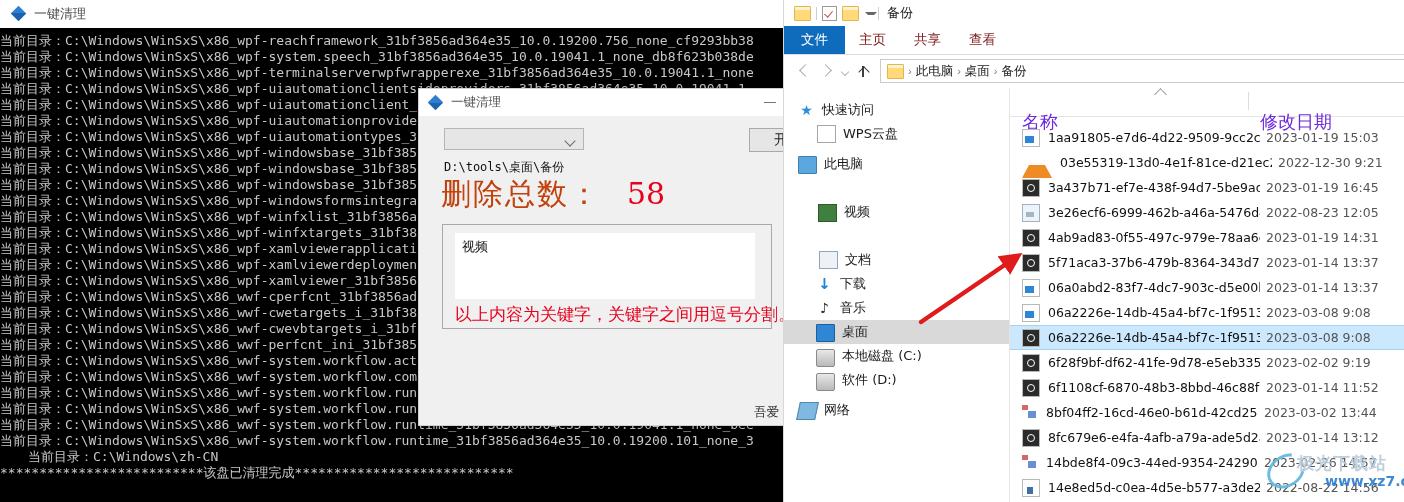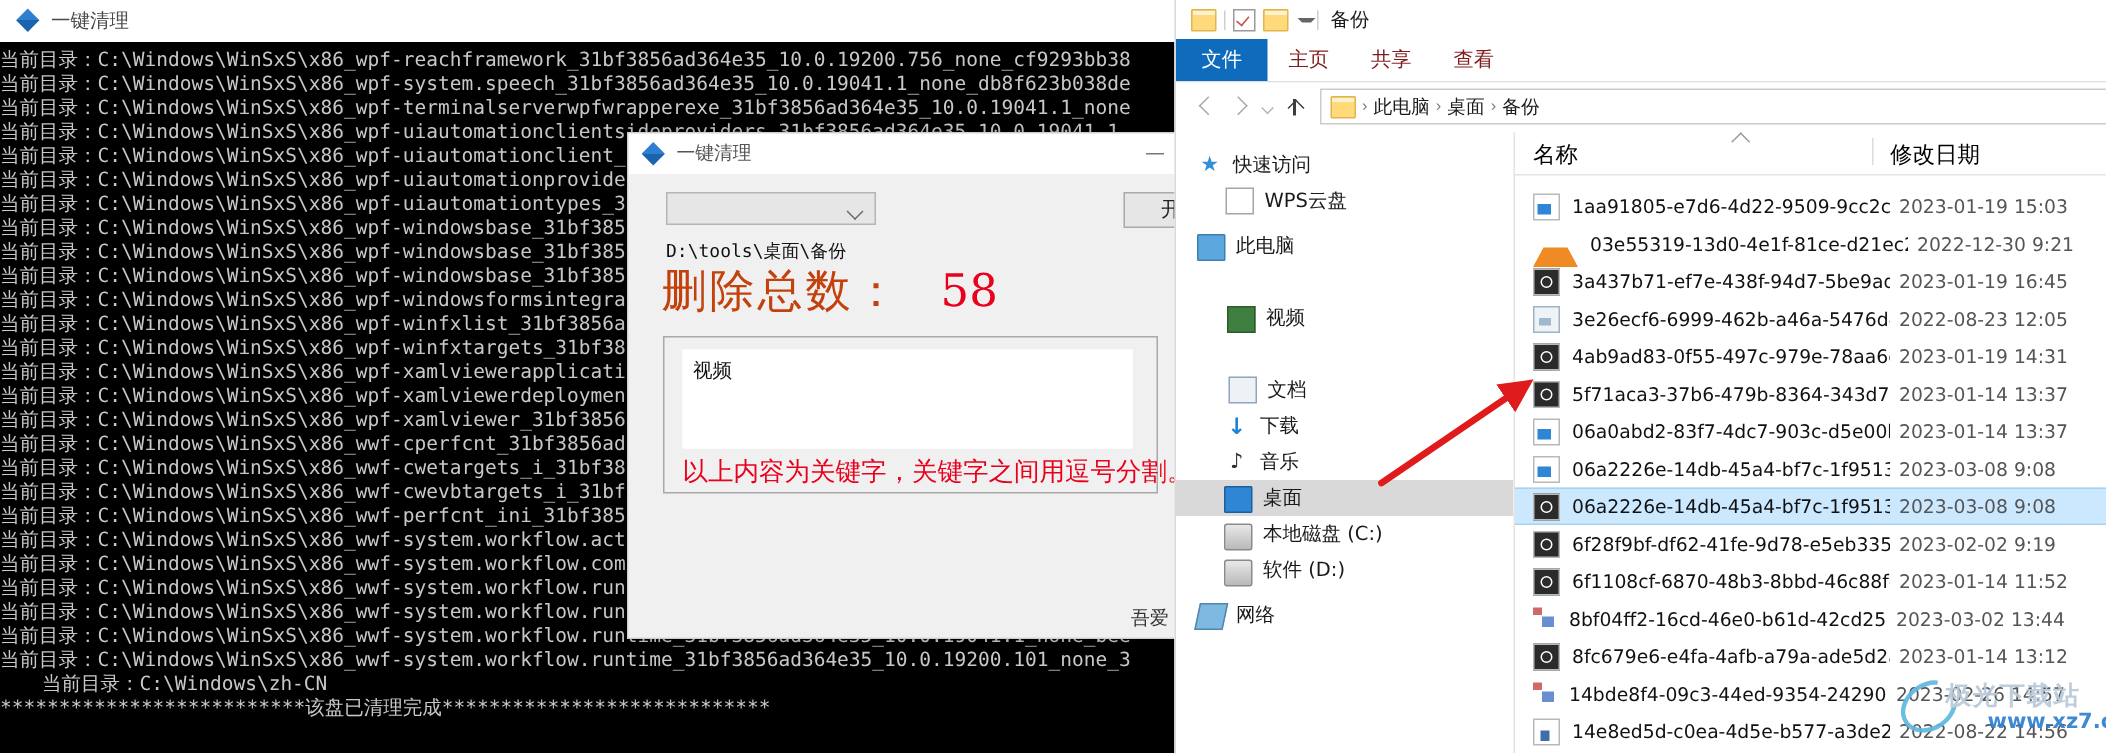--- a/index.html
+++ b/index.html
@@ -255,21 +255,21 @@
   }
   #col-headers{
     position:absolute;left:0;top:0;width:396px;height:28px;background:#ffffff;
     border-bottom:1px solid #e4e4e4;
   }
   #col-sort-caret{
     position:absolute;left:146px;top:2px;width:8px;height:8px;
     border-left:1.4px solid #9a9a9a;border-top:1.4px solid #9a9a9a;transform:rotate(45deg);
   }
   .colhead{
-    position:absolute;top:6px;font-size:15px;color:#000000;
+    position:absolute;top:22px;font-size:18px;color:#6d28d9;
     font-family:"DejaVu Sans",sans-serif;
   }
   #colhead-name{left:12px;}
   #colhead-date{left:250px;}
   #colhead-divider{position:absolute;left:238px;top:4px;width:1px;height:18px;background:#dcdcdc;}
 
   .filerow{
     position:absolute;left:0;width:396px;height:25px;display:flex;align-items:center;
     cursor:default;
   }

